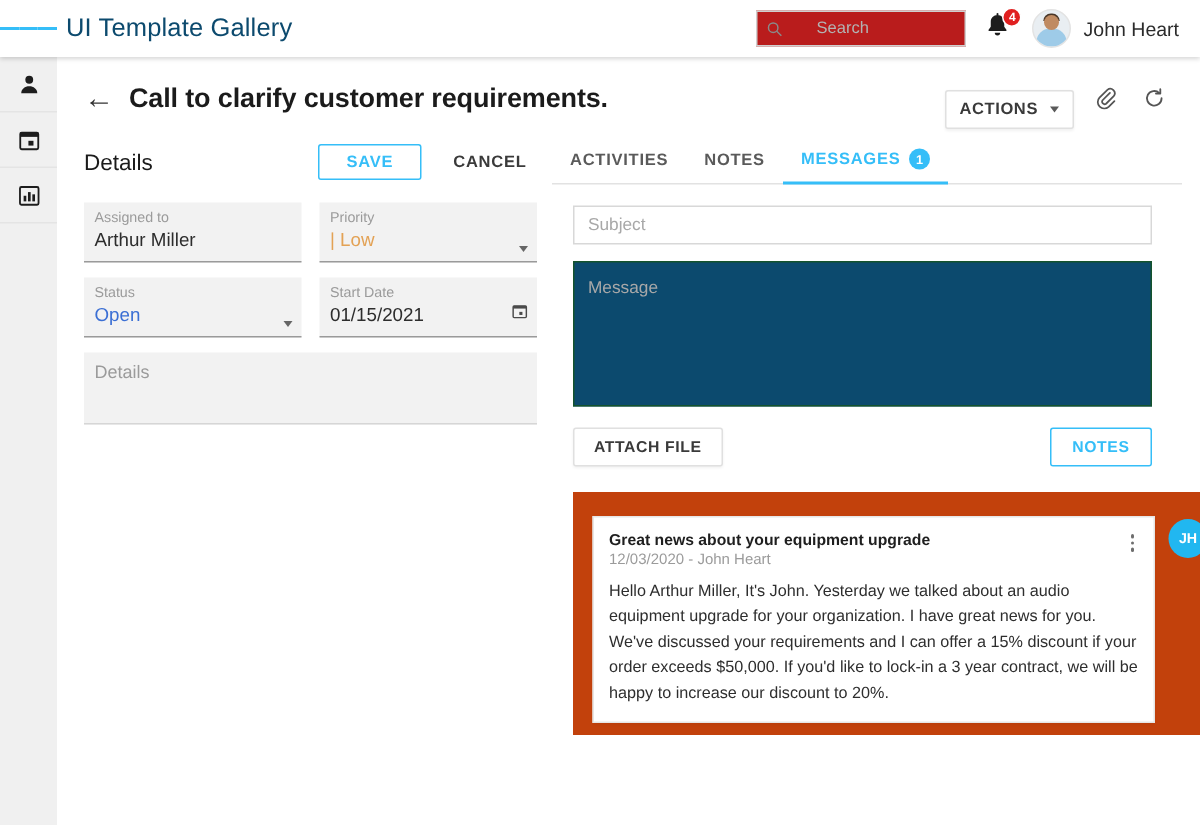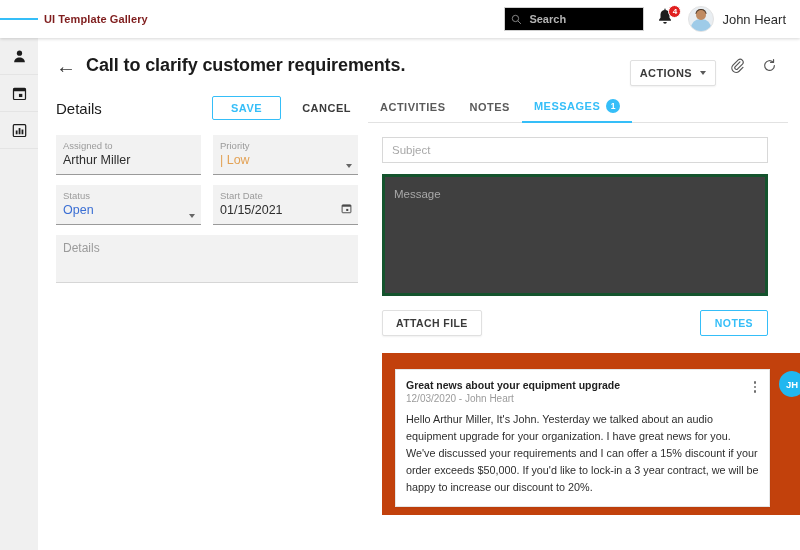--- a/index.html
+++ b/index.html
@@ -19,29 +19,29 @@
     display: flex; align-items: center;
     box-shadow: 0 1px 3px rgba(0,0,0,0.16);
     z-index: 20;
   }
   .hamburger {
     width: 38px; height: 38px; display: flex; align-items: center; justify-content: center;
     cursor: pointer;
   }
   .hamburger span { display: block; width: 15px; height: 1.6px; background: #35bef8; margin: 1.6px 0; }
   .brand {
-    color: #7f1d1d; font-size: 11px; font-weight: bold; letter-spacing: .1px;
+    color: #0c4a6e; font-size: 17px; font-weight: normal; letter-spacing: .1px;
     margin-left: 6px;
   }
   .topbar-right {
     margin-left: auto; display: flex; align-items: center; gap: 12px; padding-right: 14px;
   }
   .searchbox {
-    width: 140px; height: 24px; border: 1px solid #cfcfcf; background: #000000;
-    display: flex; align-items: center; padding: 0 6px; gap: 7px; font-weight: bold;
+    width: 140px; height: 24px; border: 1px solid #cfcfcf; background: #b91c1c;
+    display: flex; align-items: center; padding: 0 6px; gap: 22px;
   }
   .searchbox .sicon { width: 11px; height: 11px; flex: none; }
   .searchbox .sval { font-size: 11px; color: #b3b3b3; }
   .bell-wrap { position: relative; width: 20px; height: 22px; cursor: pointer; }
   .badge {
     position: absolute; right: -5px; top: -3px;
     background: #e02020; color: #fff; font-size: 8px; font-weight: bold;
     width: 13px; height: 13px; border-radius: 50%;
     display: flex; align-items: center; justify-content: center;
     border: 1px solid #fff;
@@ -143,21 +143,21 @@
   }
 
   
   .compose { padding: 14px 20px 0 14px; }
   .subject-input {
     height: 26px; border: 1px solid #d8d8d8; background: #fff;
     display: flex; align-items: center; padding: 0 9px; cursor: text;
   }
   .subject-input .ph { font-size: 11.5px; color: #a8a8a8; }
   .message-input {
-    margin-top: 11px; height: 122px; border: 3px solid #14532d; background: #404040;
+    margin-top: 11px; height: 97px; border: 1px solid #14532d; background: #0c4a6e;
     padding: 7px 9px; cursor: text;
   }
   .message-input .ph { font-size: 11.5px; color: #a8a8a8; }
   .compose-actions { display: flex; align-items: center; margin-top: 14px; }
   .btn-attach {
     border: 1px solid #e0e0e0; background: #fff; border-radius: 2px;
     font-size: 10.5px; font-weight: bold; letter-spacing: .4px; color: #3a3a3a;
     padding: 6px 13px; cursor: pointer; box-shadow: 0 1px 2px rgba(0,0,0,.06);
   }
   .btn-send {

